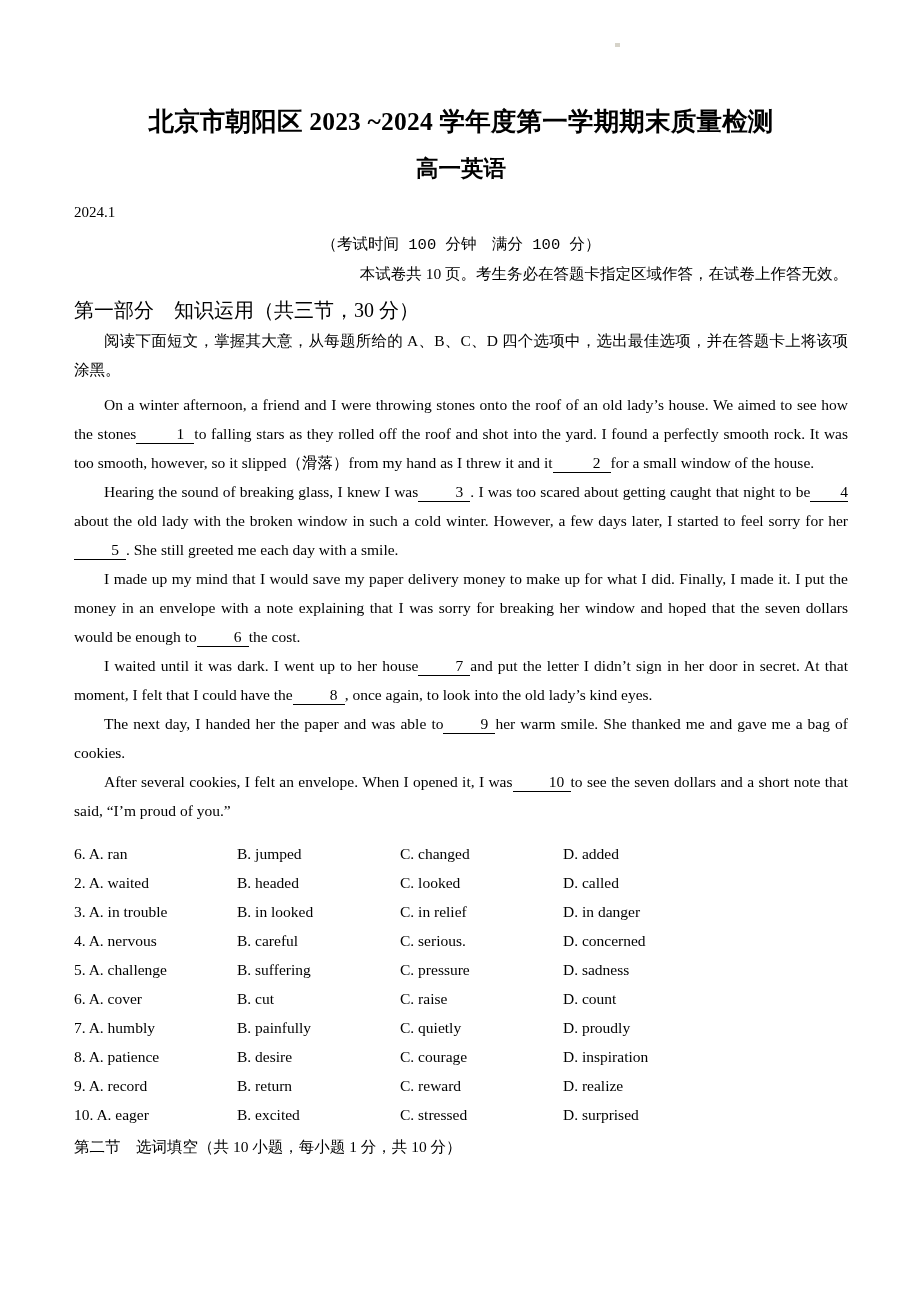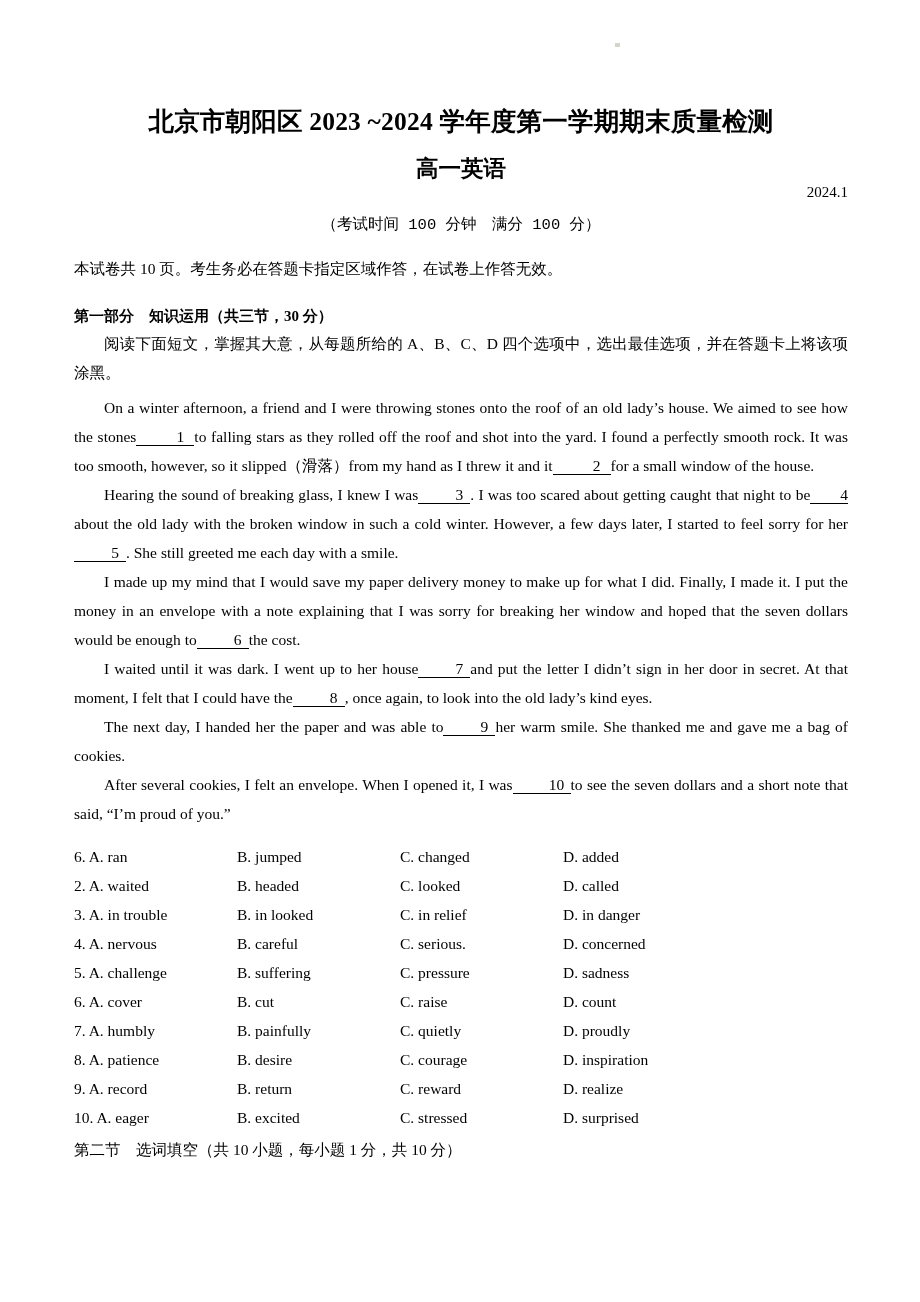--- a/index.html
+++ b/index.html
@@ -46,41 +46,41 @@
     line-height: 1.25;
   }
   .title-sub {
     margin-top: 17px;
     text-align: center;
     font-size: 22.5px;
     font-weight: bold;
     line-height: 1.25;
   }
   .date-line {
-    text-align: right;
+    margin-top: 20px;
     font-size: 15px;
     line-height: 1.3;
   }
   .exam-info {
     margin-top: 12px;
     text-align: center;
     font-size: 15.5px;
     line-height: 1.35;
     font-family: Liberation Mono, monospace;
   }
   .notice {
-    margin-top: 24px;
-    text-align: left;
+    margin-top: 9px;
+    text-align: right;
     font-size: 15.5px;
     line-height: 1.35;
   }
   .part-heading {
-    margin-top: 26px;
-    font-size: 15px;
-    font-weight: bold;
+    margin-top: 12px;
+    font-size: 20px;
+    font-weight: normal;
     line-height: 1.35;
   }
   .section-heading {
     margin-top: 6px;
     font-size: 15.5px;
     line-height: 1.5;
   }
   .directions {
     margin-top: 2px;
     font-size: 15.5px;

